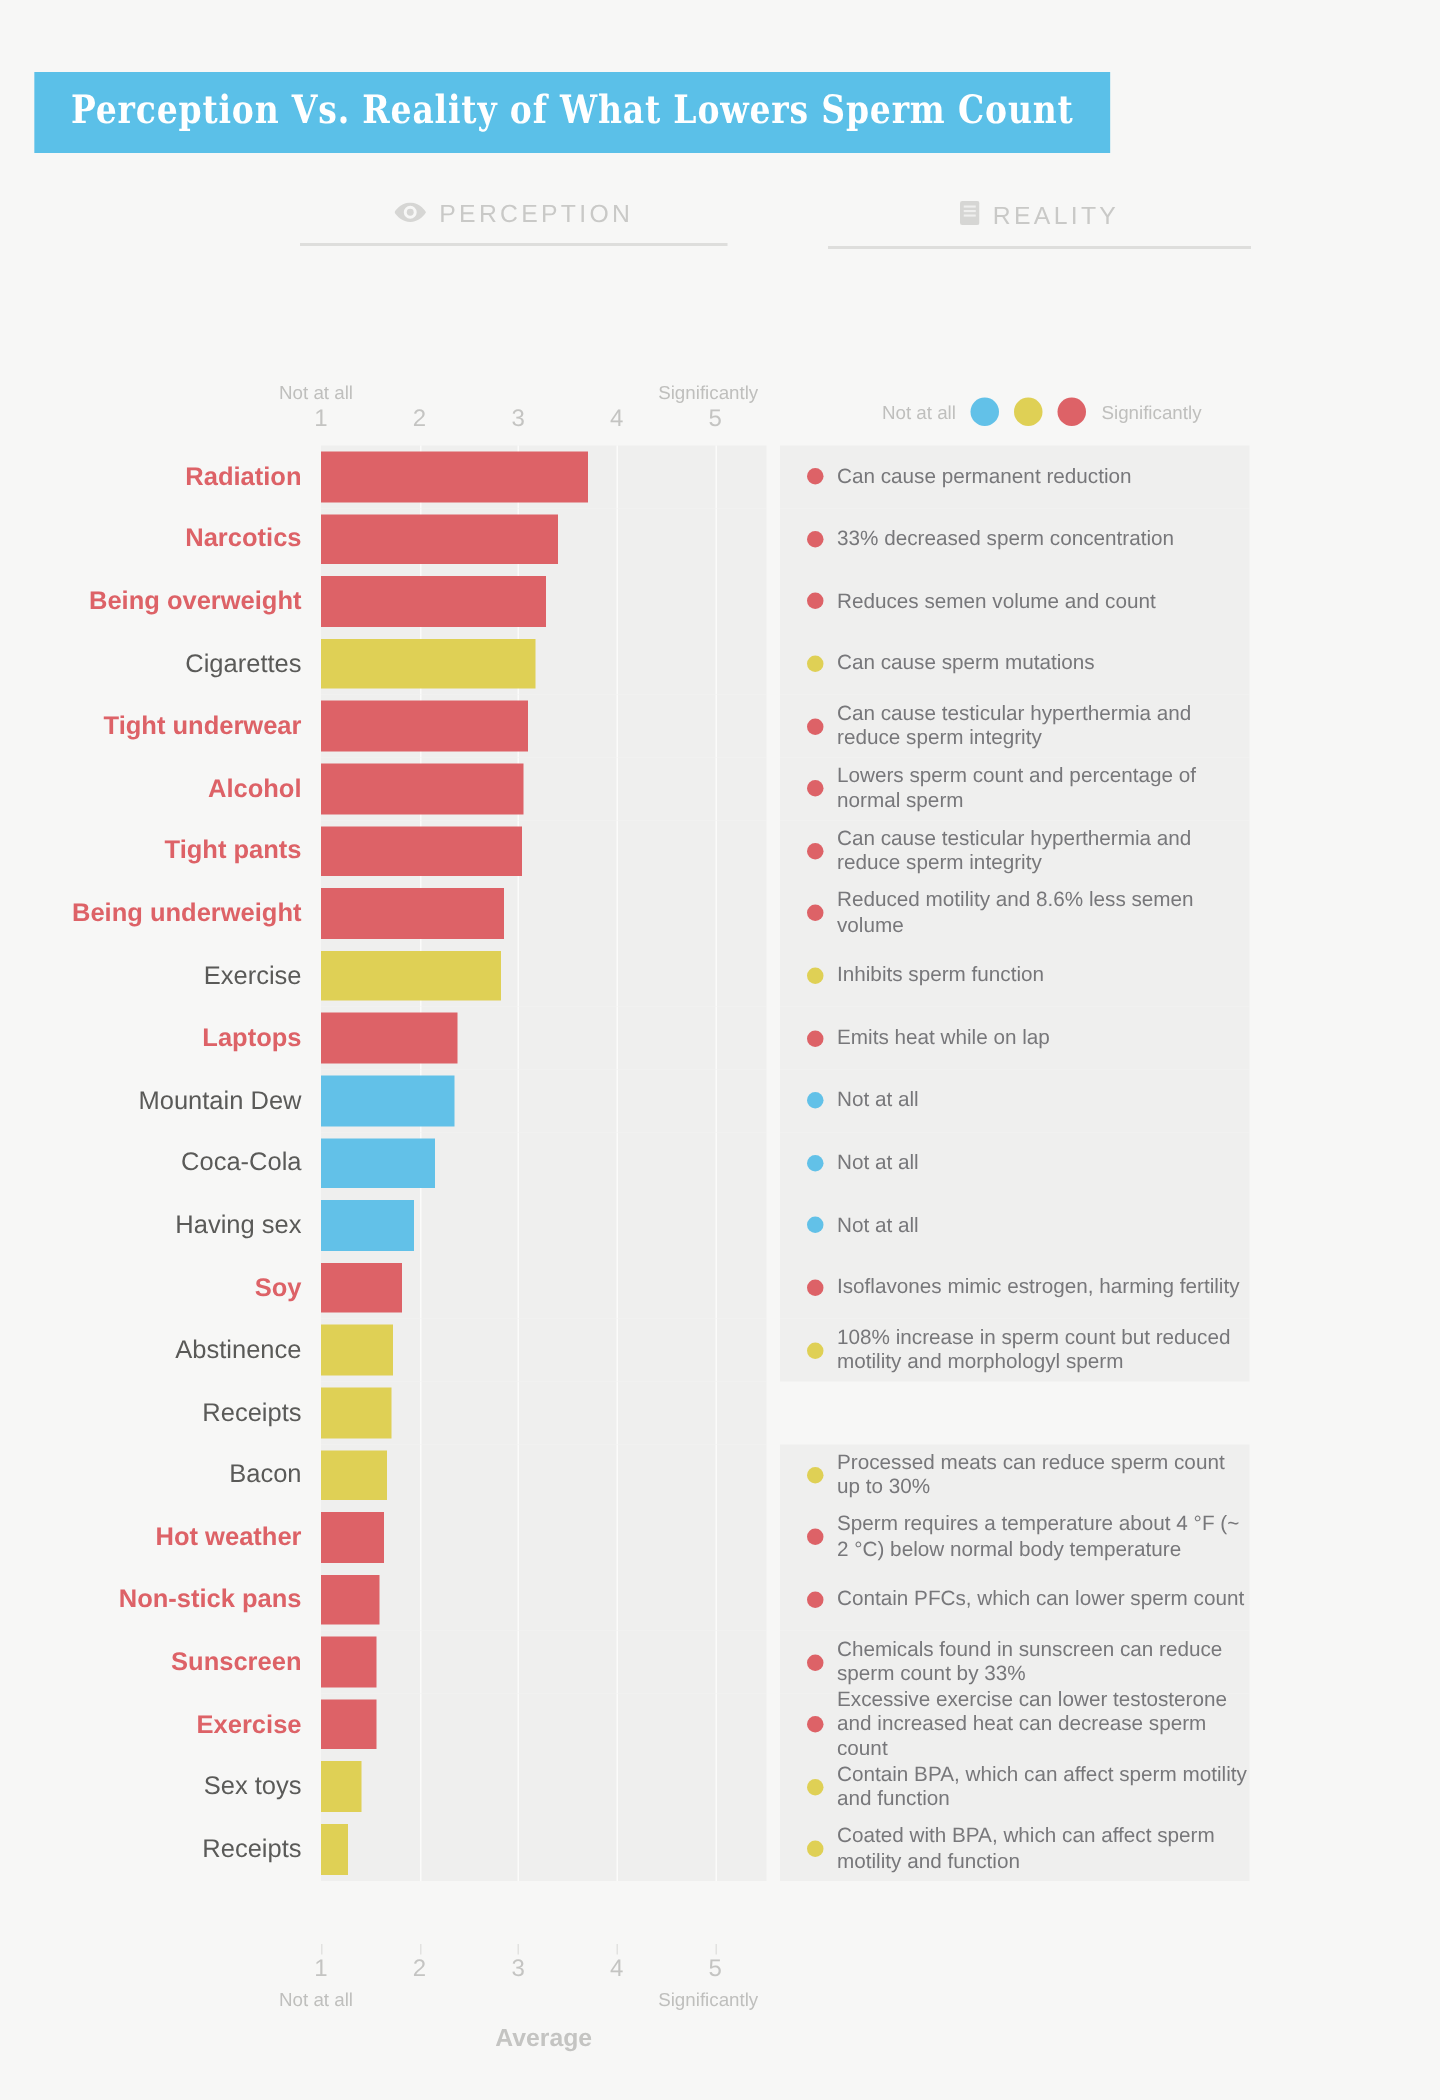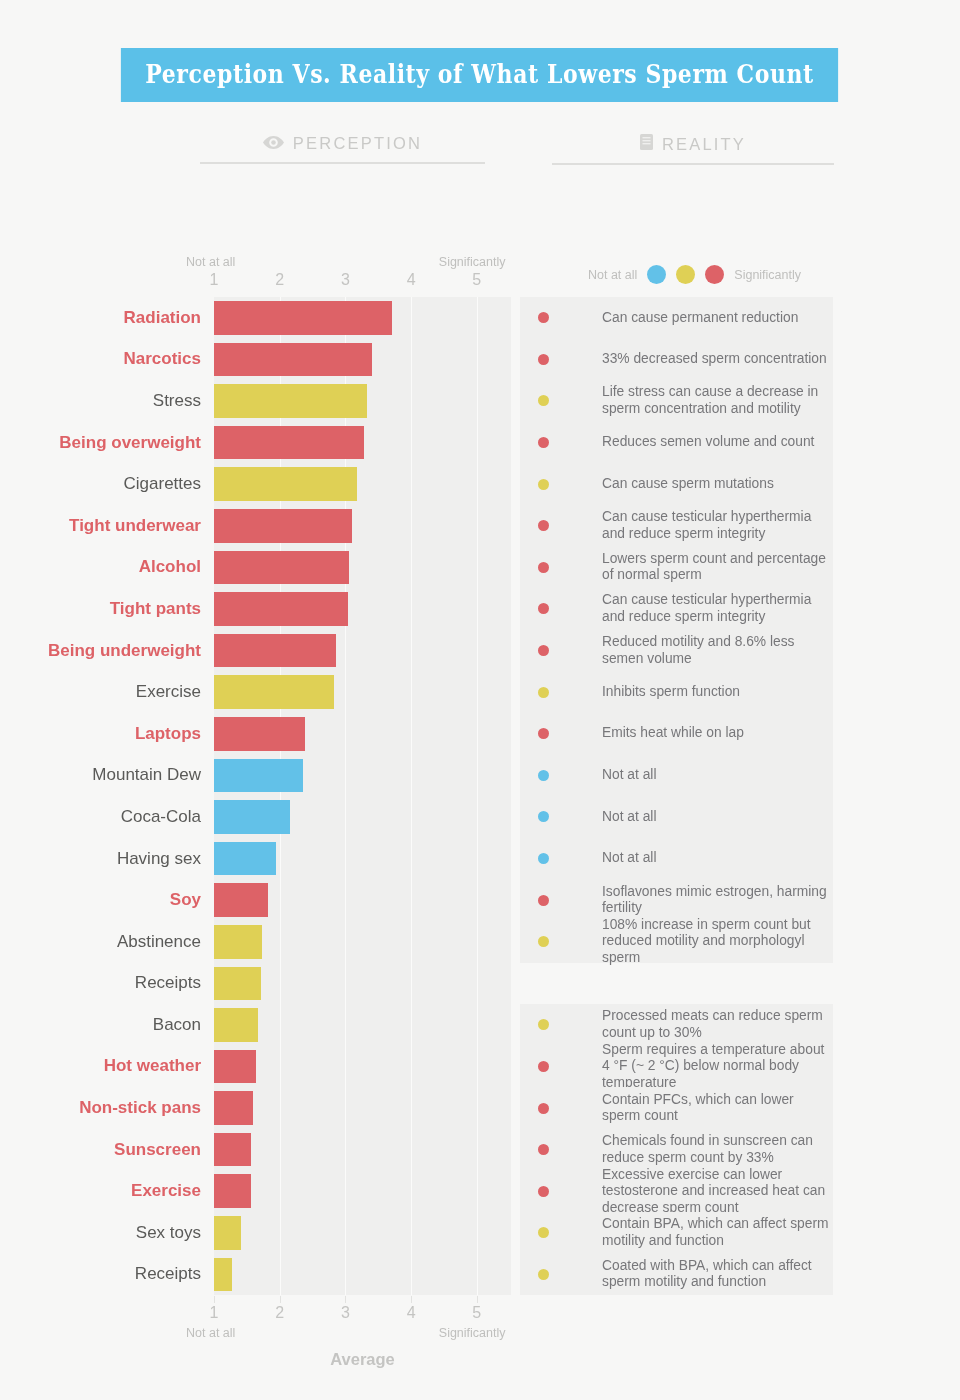--- a/index.html
+++ b/index.html
@@ -5,21 +5,21 @@
   * { box-sizing: border-box; margin: 0; padding: 0; }
   html, body {
     width: 960px; height: 1400px;
     background: #F7F7F6;
     font-family: "Liberation Sans", sans-serif;
     overflow: hidden;
   }
   .page { position: relative; width: 960px; height: 1400px; }
 
   
-  .title-wrap { text-align: center; padding-top: 48px; }
+  .title-wrap { padding-top: 48px; }
   .title-bar {
     display: inline-block;
     background: #5BC0E8;
     color: #FFFFFF;
     padding: 11px 26px 13px 26px;
     font-family: "DejaVu Serif", serif;
     font-weight: 700;
     font-size: 26px;
     letter-spacing: 0.6px;
     font-stretch: condensed;
@@ -90,21 +90,21 @@
   .gap-cell { width: 9px; flex: 0 0 9px; }
 
   .real-cell {
     position: relative; flex: 1 1 auto; margin-right: 127px;
     background: #EFEFEE; display: flex; align-items: center;
     padding-left: 18px;
   }
   .real-dot {
     width: 11px; height: 11px; border-radius: 50%; flex: 0 0 11px; margin-right: 9px;
   }
-  .real-txt { font-size: 13.8px; line-height: 16.5px; color: #77777A; margin-left: 44px; }
+  .real-txt { font-size: 13.8px; line-height: 16.5px; color: #77777A; }
 
   
   .axis-bottom { position: absolute; left: 0; top: 1296px; width: 960px; height: 100px; }
   .tick { position: absolute; top: 0; width: 1px; height: 7px; background: #E2E2E0; }
   .ax-num { position: absolute; top: 8px; font-size: 16px; color: #C4C4C2; transform: translateX(-50%); }
   .ax-cap { position: absolute; top: 30px; font-size: 12.5px; color: #BFBFBD; }
   .ax-title {
     position: absolute; top: 54px; left: 214px; width: 297px; text-align: center;
     font-size: 16.5px; font-weight: 700; color: #C4C4C2;
   }
@@ -192,35 +192,20 @@
           <div class="gridline" style="left: 262.8px;"></div>
           <div class="bar" style="width: 157.68px; background: rgb(221, 98, 103);"></div>
         </div>
         <div class="gap-cell"></div>
         <div class="real-cell">
           <span class="real-dot" style="background: rgb(221, 98, 103);"></span>
           <span class="real-txt">33% decreased sperm concentration</span>
         </div>
       </div>
       <div class="row">
-        <div class="lbl-cell nm">Stress</div>
-        <div class="plot-cell">
-          <div class="gridline" style="left: 65.7px;"></div>
-          <div class="gridline" style="left: 131.4px;"></div>
-          <div class="gridline" style="left: 197.1px;"></div>
-          <div class="gridline" style="left: 262.8px;"></div>
-          <div class="bar" style="width: 153.081px; background: rgb(223, 208, 85);"></div>
-        </div>
-        <div class="gap-cell"></div>
-        <div class="real-cell">
-          <span class="real-dot" style="background: rgb(223, 208, 85);"></span>
-          <span class="real-txt">Life stress can cause a decrease in sperm concentration and motility</span>
-        </div>
-      </div>
-      <div class="row">
         <div class="lbl-cell hl">Being overweight</div>
         <div class="plot-cell">
           <div class="gridline" style="left: 65.7px;"></div>
           <div class="gridline" style="left: 131.4px;"></div>
           <div class="gridline" style="left: 197.1px;"></div>
           <div class="gridline" style="left: 262.8px;"></div>
           <div class="bar" style="width: 149.796px; background: rgb(221, 98, 103);"></div>
         </div>
         <div class="gap-cell"></div>
         <div class="real-cell">

